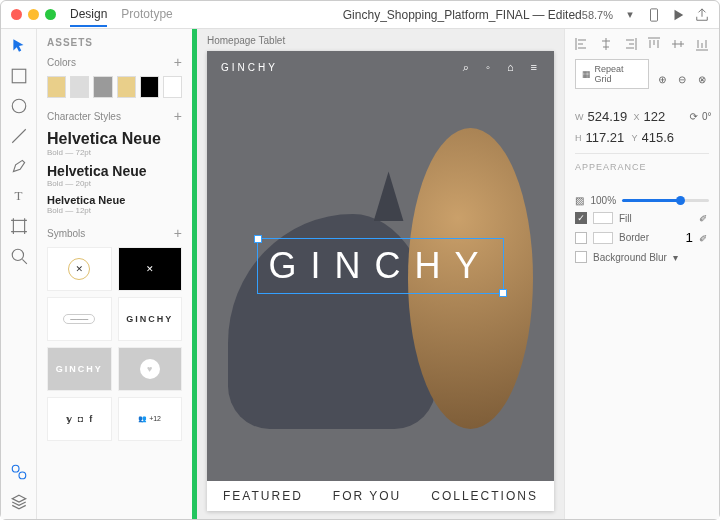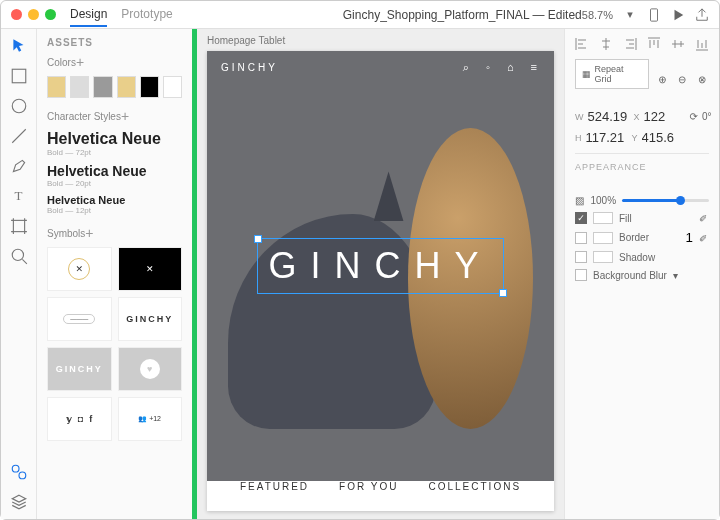--- a/index.html
+++ b/index.html
@@ -16,21 +16,21 @@
 .rtools{display:flex;align-items:center;gap:10px;color:#666;font-size:11px}
 .ico{width:14px;height:14px;display:inline-flex;align-items:center;justify-content:center;color:#666}
 .body{display:flex;flex:1;overflow:hidden}
 .toolstrip{width:36px;background:#fafafa;border-right:1px solid #e5e5e5;display:flex;flex-direction:column;align-items:center;padding:8px 0;gap:12px}
 .toolstrip .t{width:18px;height:18px;display:flex;align-items:center;justify-content:center;color:#777;cursor:pointer}
 .toolstrip .t.sel{color:#1a73e8}
 .toolstrip .spacer{flex:1}
 .assets{width:160px;background:#fafafa;border-right:5px solid #22c55e;overflow:hidden;padding:8px 10px}
 .assets h5{font-size:10px;letter-spacing:1px;color:#999;font-weight:600;margin-bottom:6px;text-transform:uppercase}
 .sec{margin-bottom:10px}
-.sechdr{display:flex;justify-content:flex-start;align-items:center;font-size:10px;color:#888;margin-bottom:6px}
+.sechdr{display:flex;justify-content:space-between;align-items:center;font-size:10px;color:#888;margin-bottom:6px}
 .plus{color:#999;font-size:14px;cursor:pointer}
 .swatches{display:flex;gap:4px}
 .sw{width:22px;height:22px;border:1px solid #ddd}
 .cstyle{margin-bottom:6px}
 .csname{font-family:"Helvetica Neue",Helvetica;font-weight:700;color:#222}
 .csmeta{font-size:8px;color:#aaa}
 .symgrid{display:grid;grid-template-columns:1fr 1fr;gap:6px}
 .sym{background:#fff;border:1px solid #eee;height:44px;display:flex;align-items:center;justify-content:center;font-size:9px}
 .canvas{flex:1;background:#eee;position:relative;overflow:hidden}
 .artlabel{position:absolute;top:6px;left:10px;font-size:10px;color:#777}
@@ -38,21 +38,21 @@
 .hdr{display:flex;justify-content:space-between;align-items:center;padding:10px 14px;color:#fff;font-size:10px;letter-spacing:3px}
 .hdrico{display:flex;gap:14px;font-size:11px}
 .hero{position:absolute;top:0;left:0;right:0;bottom:30px;display:flex;flex-direction:column;align-items:center;justify-content:center}
 .rhino{position:absolute;top:38%;left:6%;width:60%;height:50%;background:#4a4d57;border-radius:60% 40% 20% 20%/60% 60% 20% 20%}
 .horn{position:absolute;top:28%;left:48%;width:30px;height:50px;background:#3f424b;clip-path:polygon(50% 0,100% 100%,0 100%)}
 .lamp{position:absolute;top:18%;right:6%;width:36%;height:70%;background:radial-gradient(circle at 40% 30%,#caa06a,#7a5a36);border-radius:50%}
 .logo{position:relative;font-size:36px;letter-spacing:14px;color:#fff;font-weight:300;padding:6px 10px;border:1px solid #34a0ff}
 .logo::before,.logo::after{content:"";position:absolute;width:6px;height:6px;border:1px solid #34a0ff;background:#fff}
 .logo::before{top:-4px;left:-4px}.logo::after{bottom:-4px;right:-4px}
 .tag{position:relative;margin-top:18px;font-size:9px;letter-spacing:6px;color:#eee}
-.btm{position:absolute;bottom:0;left:0;right:0;height:30px;background:#fff;display:flex;align-items:flex-start;justify-content:center;gap:30px;font-size:10px;letter-spacing:2px;color:#333}
+.btm{position:absolute;bottom:0;left:0;right:0;height:30px;background:#fff;display:flex;align-items:center;justify-content:center;gap:30px;font-size:12px;letter-spacing:2px;color:#333}
 .props{width:155px;background:#fafafa;border-left:1px solid #e5e5e5;padding:8px 10px;font-size:10px;color:#666}
 .prow{display:flex;gap:6px;margin-bottom:6px;align-items:center}
 .aligns{display:flex;justify-content:space-between;margin-bottom:8px}
 .ali{width:14px;height:14px;color:#888}
 .rg{border:1px solid #ccc;padding:4px 6px;font-size:9px;display:inline-flex;align-items:center;gap:4px;margin-bottom:10px;background:#fff}
 .fld{display:flex;align-items:center;gap:4px;font-size:10px}
 .fld input{width:40px;border:none;background:transparent;font-size:13px;color:#333}
 .lbl{color:#999;font-size:9px}
 .hr{border:none;border-top:1px solid #e5e5e5;margin:8px 0}
 .ap{font-size:9px;letter-spacing:1px;color:#aaa;margin-bottom:23px}
@@ -315,23 +315,18 @@
       <div class="prow">
           <span class="chk"></span>
           <span class="csw"></span>
           <span>Border</span>
           <span style="flex:1"></span>
           <input style="width: 20px; border: none; background: transparent; text-align: right;" value="1">
           <span class="pip">✐</span>
         </div>
       <div class="prow">
           <span class="chk"></span>
-          <span class="csw"></span>
-          <span>Shadow</span>
-        </div>
-      <div class="prow">
-          <span class="chk"></span>
           <span>Background Blur</span>
           <span>▾</span>
         </div>
     </div>
   </div>
 </div>
 
 </body></html>

